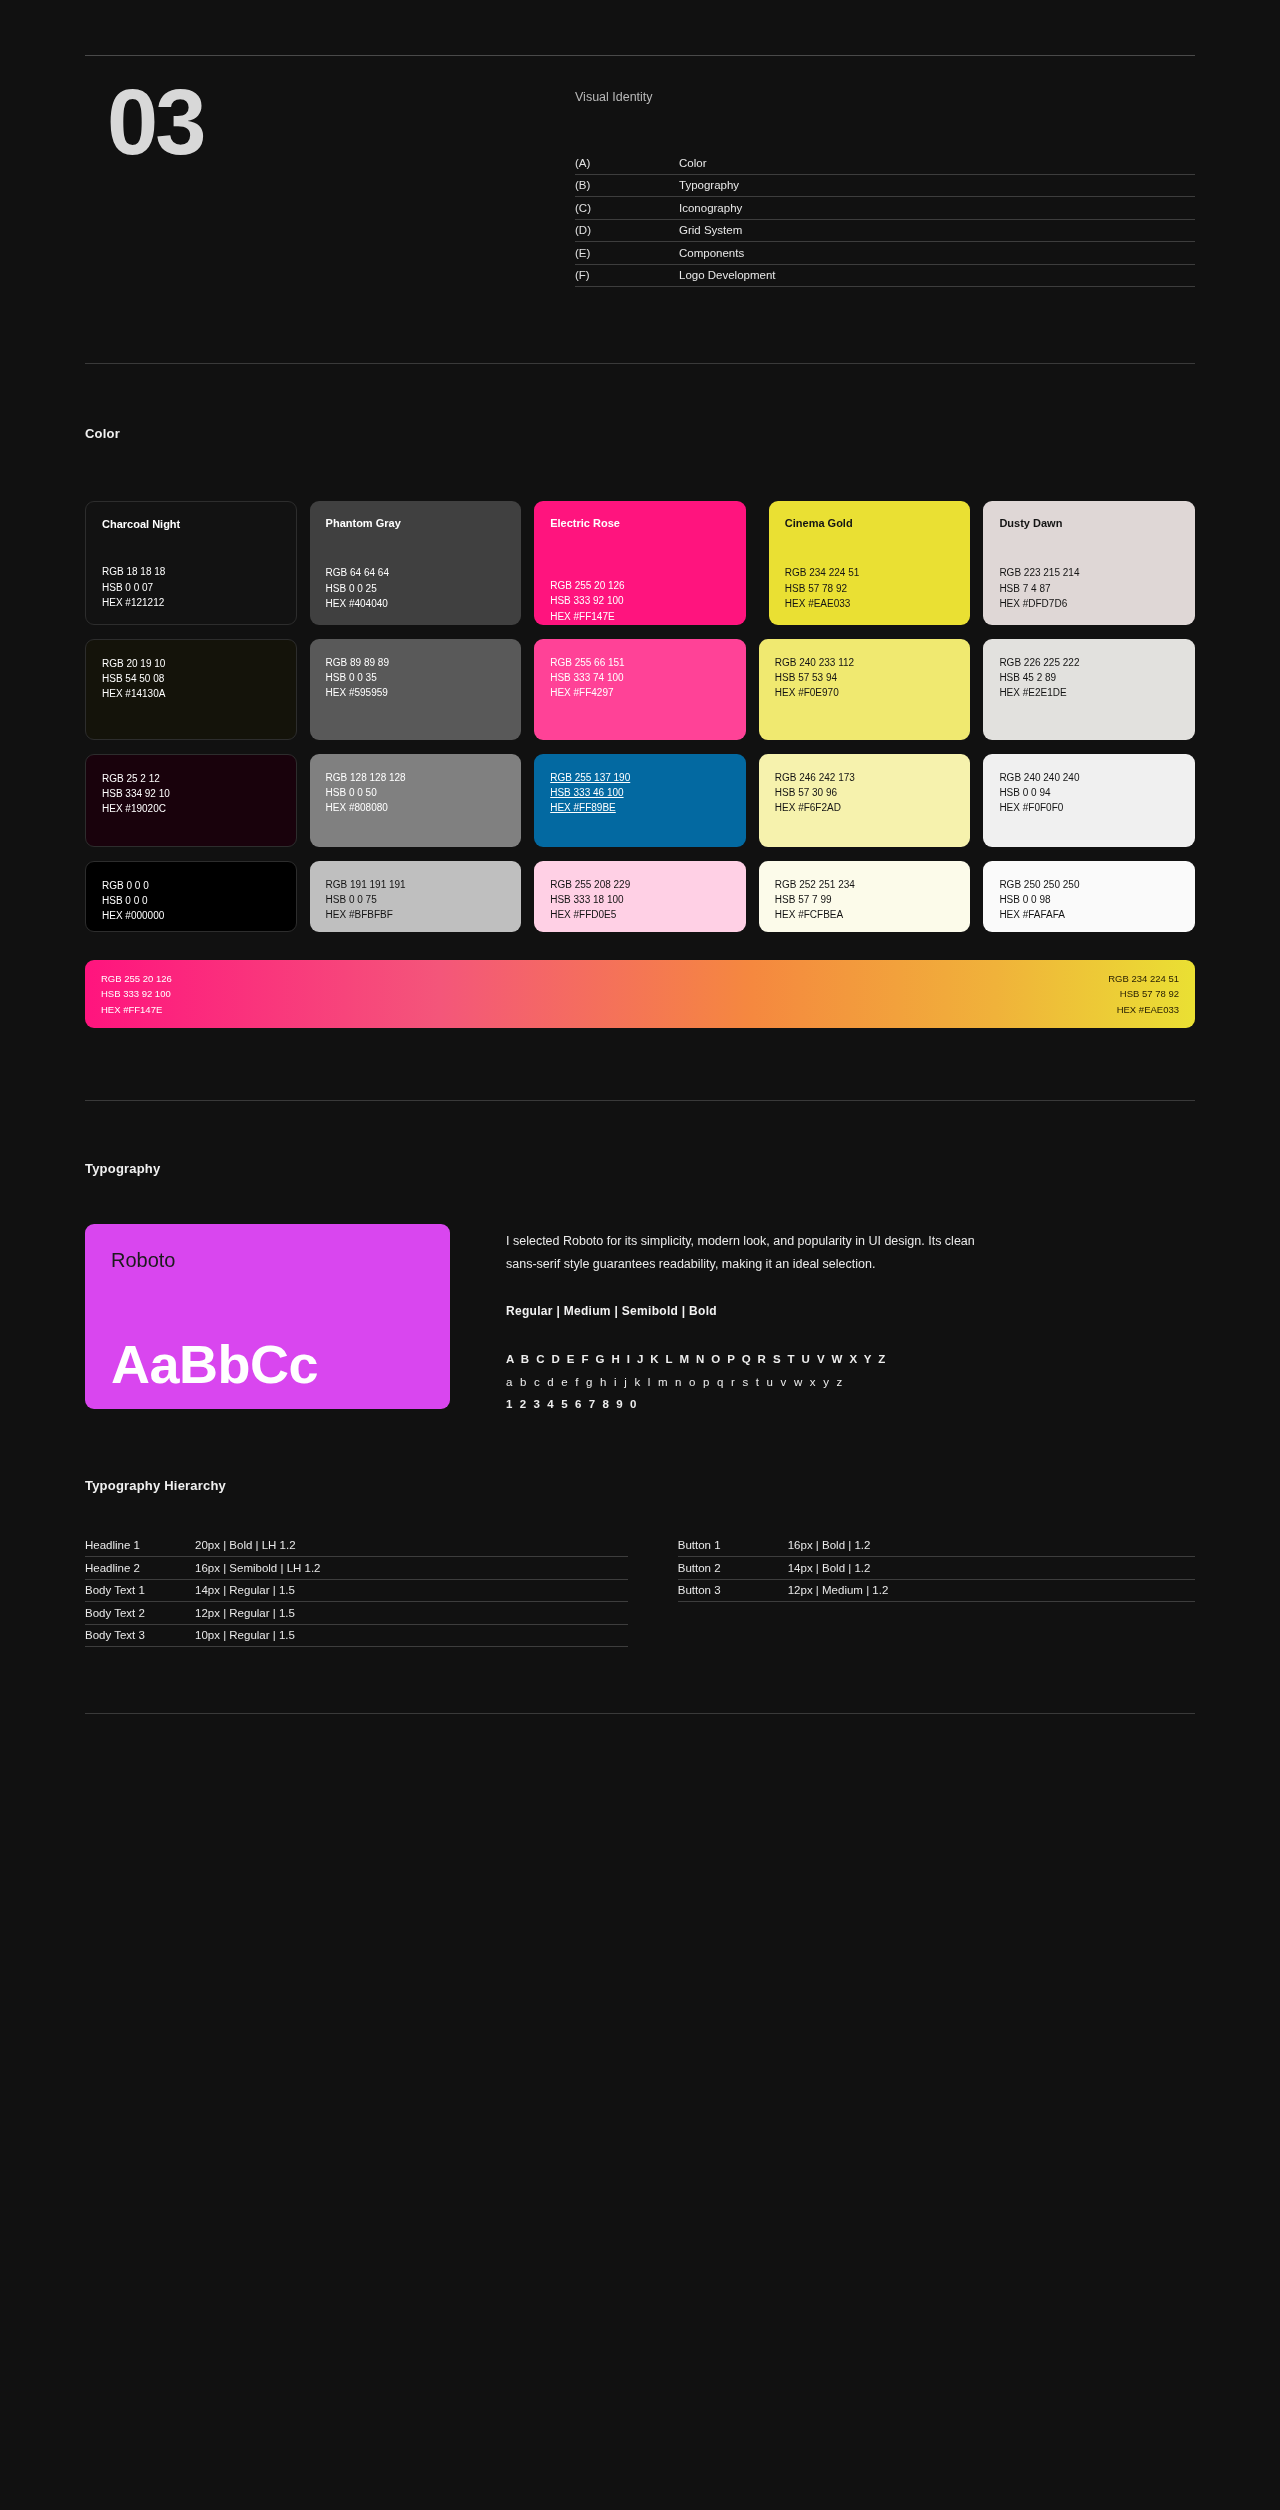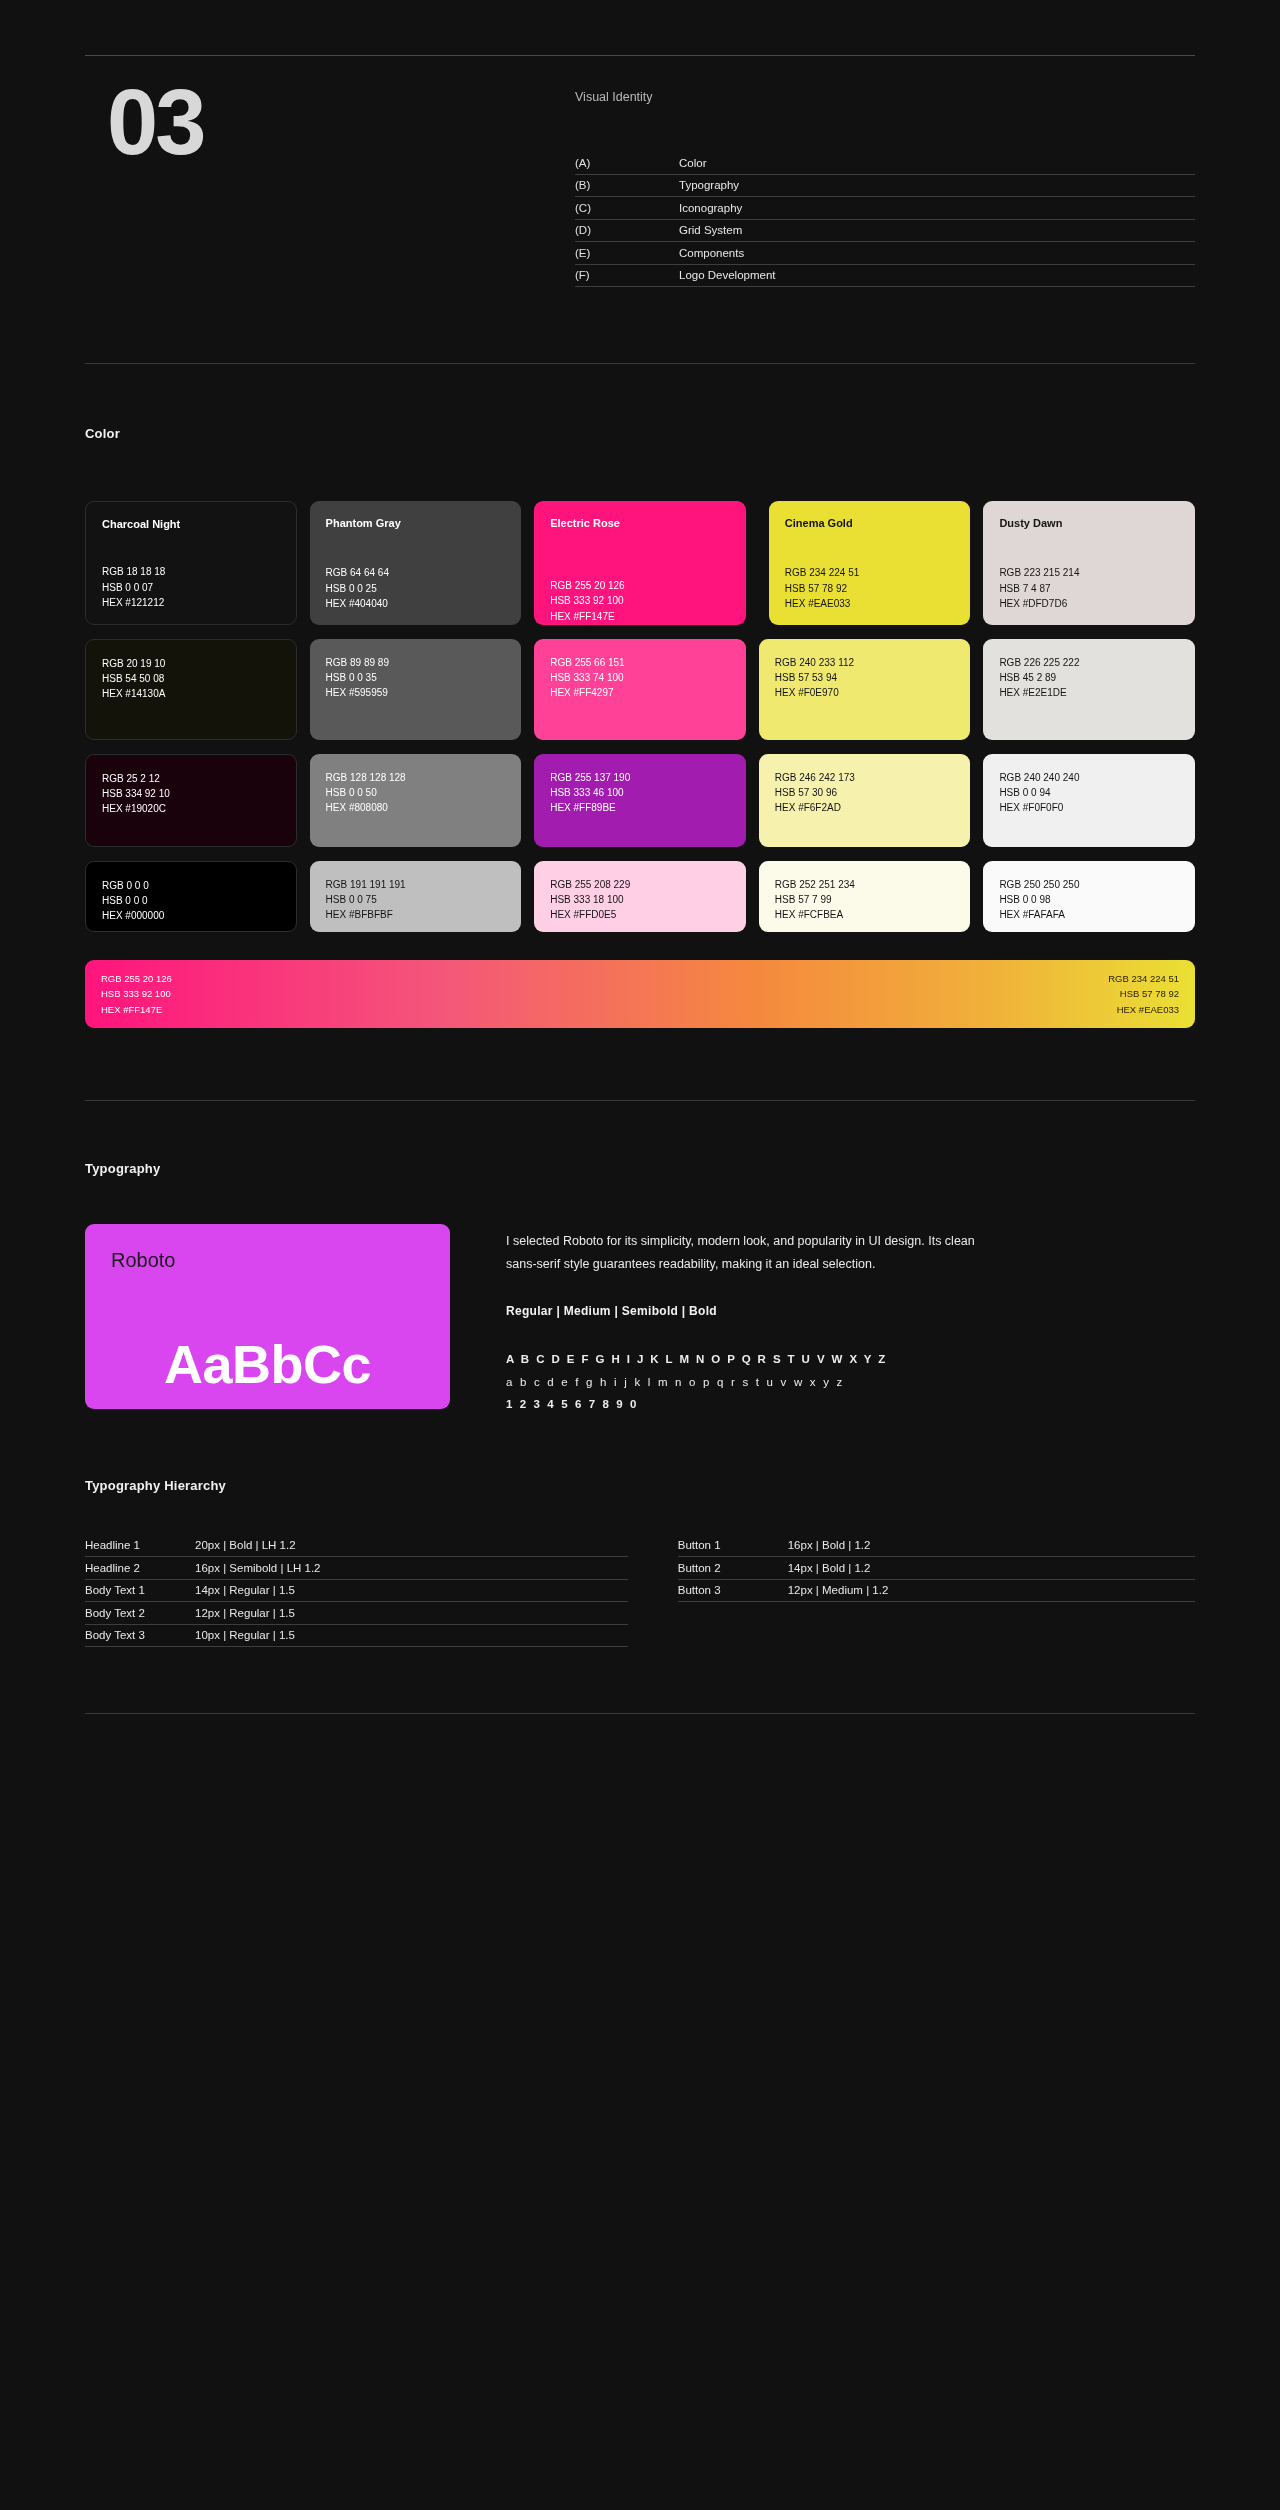--- a/index.html
+++ b/index.html
@@ -162,21 +162,21 @@
   .typo-card-name {
     font-size: 20px;
     color: #1b1b1b;
     font-weight: normal;
     line-height: 1.2;
   }
   .typo-card-sample {
     font-size: 54px;
     font-weight: bold;
     color: #ffffff;
-    text-align: center;
+    text-align: left;
     line-height: 1.0;
     letter-spacing: -0.5px;
   }
   .typo-right {
     padding-left: 56px;
     padding-top: 6px;
     flex: 1;
   }
   .typo-para {
     font-size: 12.5px;
@@ -360,21 +360,21 @@
             <div>HEX #19020C</div>
           </div>
         </div>
         <div class="swatch r3" style="background: rgb(128, 128, 128); color: rgb(255, 255, 255);">
           <div class="swatch-specs">
             <div>RGB 128 128 128</div>
             <div>HSB 0 0 50</div>
             <div>HEX #808080</div>
           </div>
         </div>
-        <div class="swatch r3" style="background: #a21caf; color: rgb(255, 255, 255);">
+        <div class="swatch r3" style="background: #0369a1; color: rgb(255, 255, 255); text-decoration: underline;">
           <div class="swatch-specs">
             <div>RGB 255 137 190</div>
             <div>HSB 333 46 100</div>
             <div>HEX #FF89BE</div>
           </div>
         </div>
         <div class="swatch r3" style="background: rgb(246, 242, 173); color: rgb(20, 20, 20);">
           <div class="swatch-specs">
             <div>RGB 246 242 173</div>
             <div>HSB 57 30 96</div>

